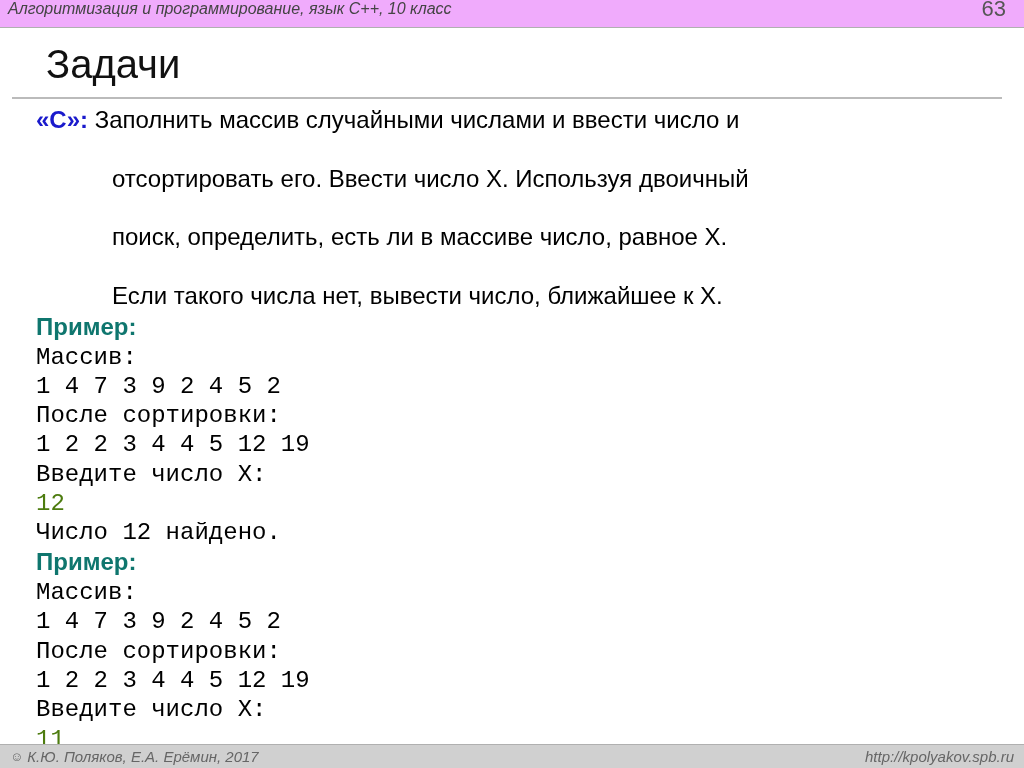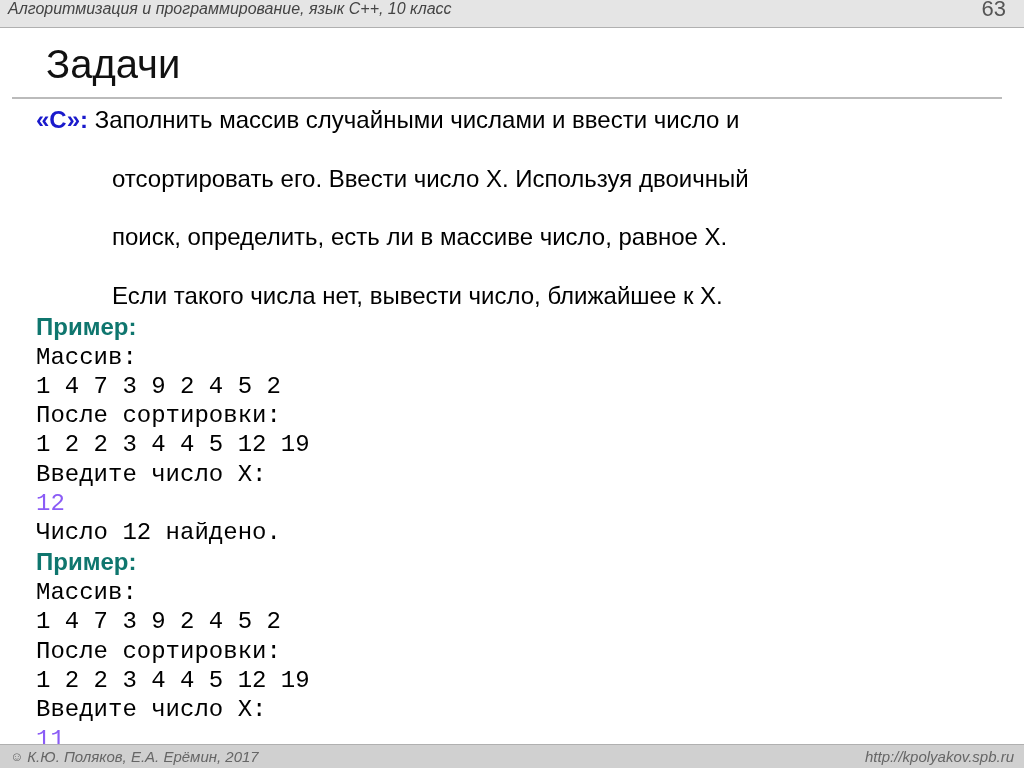--- a/index.html
+++ b/index.html
@@ -1,20 +1,20 @@
 <!DOCTYPE html>
 <html><head>
 <meta charset="utf-8">
 <style>
   * { margin: 0; padding: 0; box-sizing: border-box; }
   html, body { width: 1024px; height: 768px; overflow: hidden; font-family: Arial, Helvetica, sans-serif; background: #fff; }
   .slide { width: 1024px; height: 768px; position: relative; background: #fff; }
   .topbar {
     height: 28px;
-    background: #e5e5e5;
+    background: #f0abfc;
     border-bottom: 1px solid #b0b0b0;
     display: flex;
     align-items: center;
     justify-content: space-between;
     padding: 0 18px 9px 8px;
     font-style: italic;
     color: #444;
     font-size: 16px;
   }
   .page-num { font-weight: normal; font-style: normal; font-size: 22px; color: #555; }
@@ -26,21 +26,21 @@
     border-bottom: 2px solid #bbb;
     width: 990px;
     margin: 0 auto 0 12px;
   }
   .body { padding: 6px 36px 0 36px; font-size: 24px; line-height: 1.28; }
   .task-label { color: #1a1acc; font-weight: bold; font-family: Arial; }
   .task-desc { font-family: Arial; margin-top: 28px; }
   .hanging { padding-left: 76px; }
   .ex-label { color: #0f766e; font-weight: bold; font-family: Arial; font-size: 24px; }
   .mono { font-family: "Courier New", monospace; font-weight: normal; font-size: 24px; line-height: 1.22; }
-  .red { color: #8b5cf6; }
+  .red { color: #4d7c0f; }
   .footer {
     position: absolute;
     bottom: 0; left: 0; right: 0;
     height: 24px;
     background: #d0d0d0;
     border-top: 1px solid #b0b0b0;
     display: flex;
     align-items: center;
     justify-content: space-between;
     padding: 0 10px;

